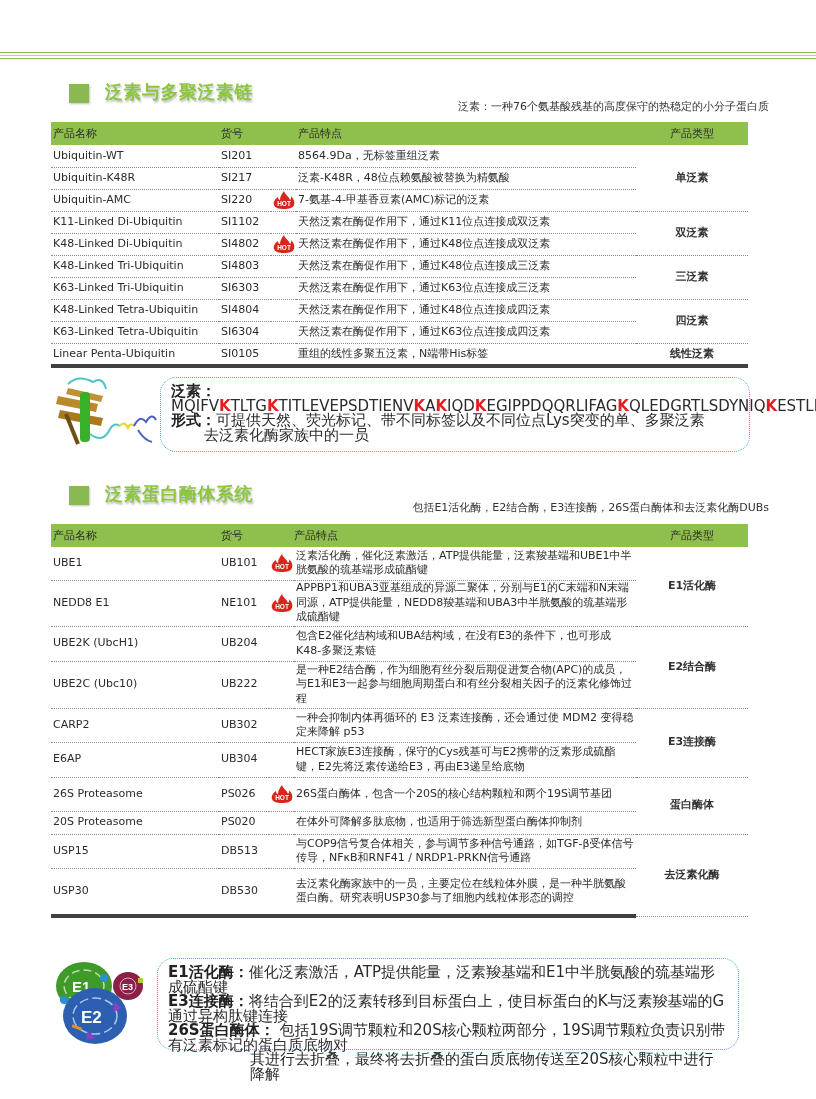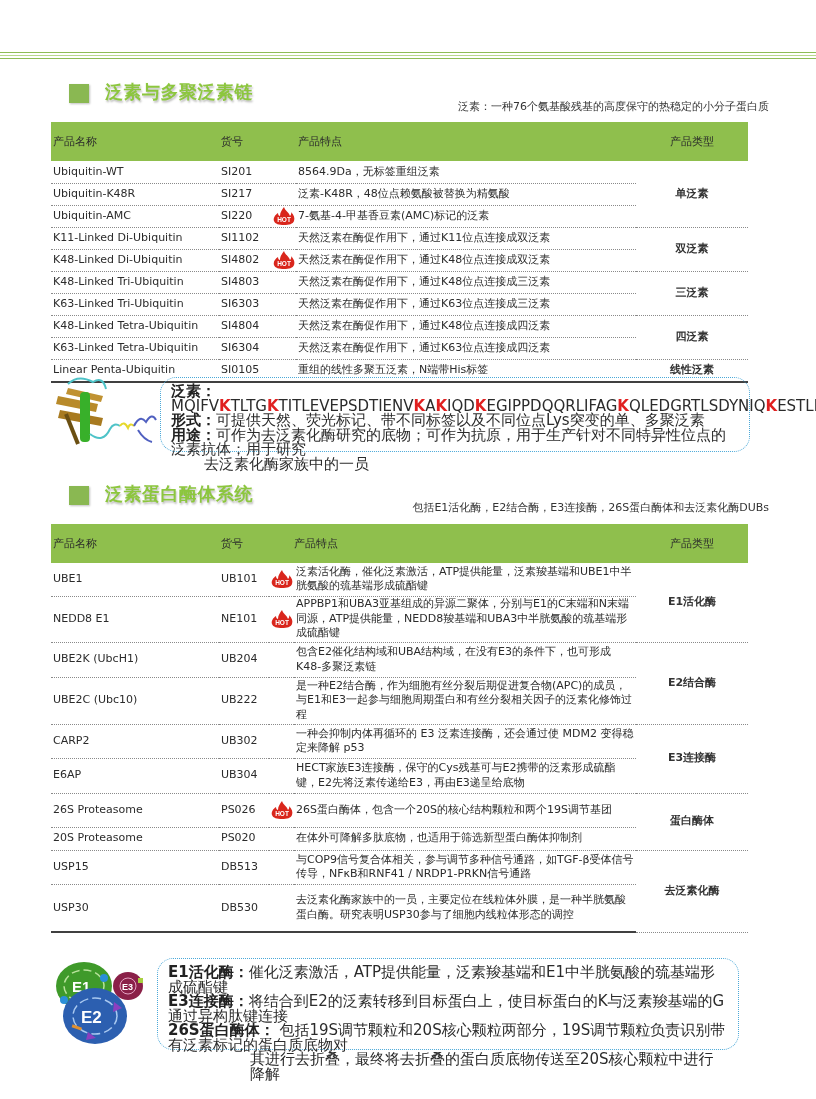--- a/index.html
+++ b/index.html
@@ -9,24 +9,24 @@
   .top-rule { position: absolute; left: 0; top: 52px; width: 816px; height: 7px; }
   .top-rule div { height: 1px; background: #8dbd56; margin-bottom: 2px; }
   .top-rule div:nth-child(2) { background: #b6d88c; }
 
   .section-head { position: absolute; left: 69px; width: 700px; }
   .sec-square { position: absolute; left: 0; top: 4px; width: 20px; height: 19px; background: #8ab852; box-shadow: 1px 1px 2px rgba(0,0,0,0.25); }
   .sec-title { position: absolute; left: 36px; top: 0; font-size: 18px; font-weight: bold; color: #8cc63e; letter-spacing: 0.5px; text-shadow: 1px 2px 2px rgba(0,0,0,0.25); white-space: nowrap; }
   .sec-sub { position: absolute; right: 0; font-size: 11px; color: #333; white-space: nowrap; }
 
   table.prod { position: absolute; left: 51px; width: 697px; border-collapse: collapse; table-layout: fixed; }
-  table.prod th { background: #8fbf4d; color: #2a2a2a; font-weight: normal; font-size: 11px; text-align: left; height: 14px; padding: 12px 2px; }
+  table.prod th { background: #8fbf4d; color: #2a2a2a; font-weight: normal; font-size: 11px; text-align: left; height: 14px; padding: 4px 2px; }
   table.prod th.type-h { text-align: center; }
   table.prod td { font-size: 11px; color: #2b2b2b; padding: 0 2px; vertical-align: middle; border-bottom: 1px dotted #8a8a8a; line-height: 14.5px; }
-  table.prod tr.last td { border-bottom: 2px solid #404040; }
+  table.prod tr.last td { border-bottom: 4px solid #404040; }
   table.prod td.type { text-align: center; font-weight: bold; color: #333; }
   table.prod td.hotcell { padding: 0; text-align: center; }
   .hot { display: inline-block; position: relative; width: 22px; height: 18px; vertical-align: middle; }
   .hot svg { width: 22px; height: 18px; display: block; }
 
   .infobox { position: absolute; border: 1.5px dotted #4aa8d8; border-radius: 16px; padding: 6px 10px 5px 10px; font-size: 15px; line-height: 14.5px; color: #2b2b2b; }
   .infobox b { color: #222; }
   .red { color: #e02020; font-weight: bold; }
   .illus { position: absolute; }
 </style>
@@ -147,23 +147,20 @@
   <path d="M72 52 Q76 46 80 54 Q82 48 86 52" stroke="#e6d82c" stroke-width="2" fill="none"></path>
   <path d="M86 52 Q92 40 98 48 Q104 38 108 46 M90 56 Q96 66 104 68" stroke="#5060c0" stroke-width="2" fill="none"></path>
 </svg>
 
 <div class="infobox" style="left:160px; top:377px; width:590px; height:75px;">
   <div>
     <b>泛素：</b><span id="seq"><span>MQIFV</span><span class="red">K</span><span>TLTG</span><span class="red">K</span><span>TITLEVEPSDTIENV</span><span class="red">K</span><span>A</span><span class="red">K</span><span>IQD</span><span class="red">K</span><span>EGIPPDQQRLIFAG</span><span class="red">K</span><span>QLEDGRTLSDYNIQ</span><span class="red">K</span><span>ESTLHLVLRLRGG</span></span>
   </div>
   <div>
     <b>形式：</b><span>可提供天然、荧光标记、带不同标签以及不同位点Lys突变的单、多聚泛素</span>
-  </div>
-  <div>
-    <b>用途：</b><span>可作为去泛素化酶研究的底物；可作为抗原，用于生产针对不同特异性位点的泛素抗体；用于研究</span>
   </div>
   <div style="padding-left:33px;"><span>去泛素化酶家族中的一员</span></div>
 </div>
 
 <div class="section-head" style="top:482px; height:40px;">
   <div class="sec-square"></div>
   <div class="sec-title">泛素蛋白酶体系统</div>
   <div class="sec-sub" style="top:18px;">包括E1活化酶，E2结合酶，E3连接酶，26S蛋白酶体和去泛素化酶DUBs</div>
 </div>
 

